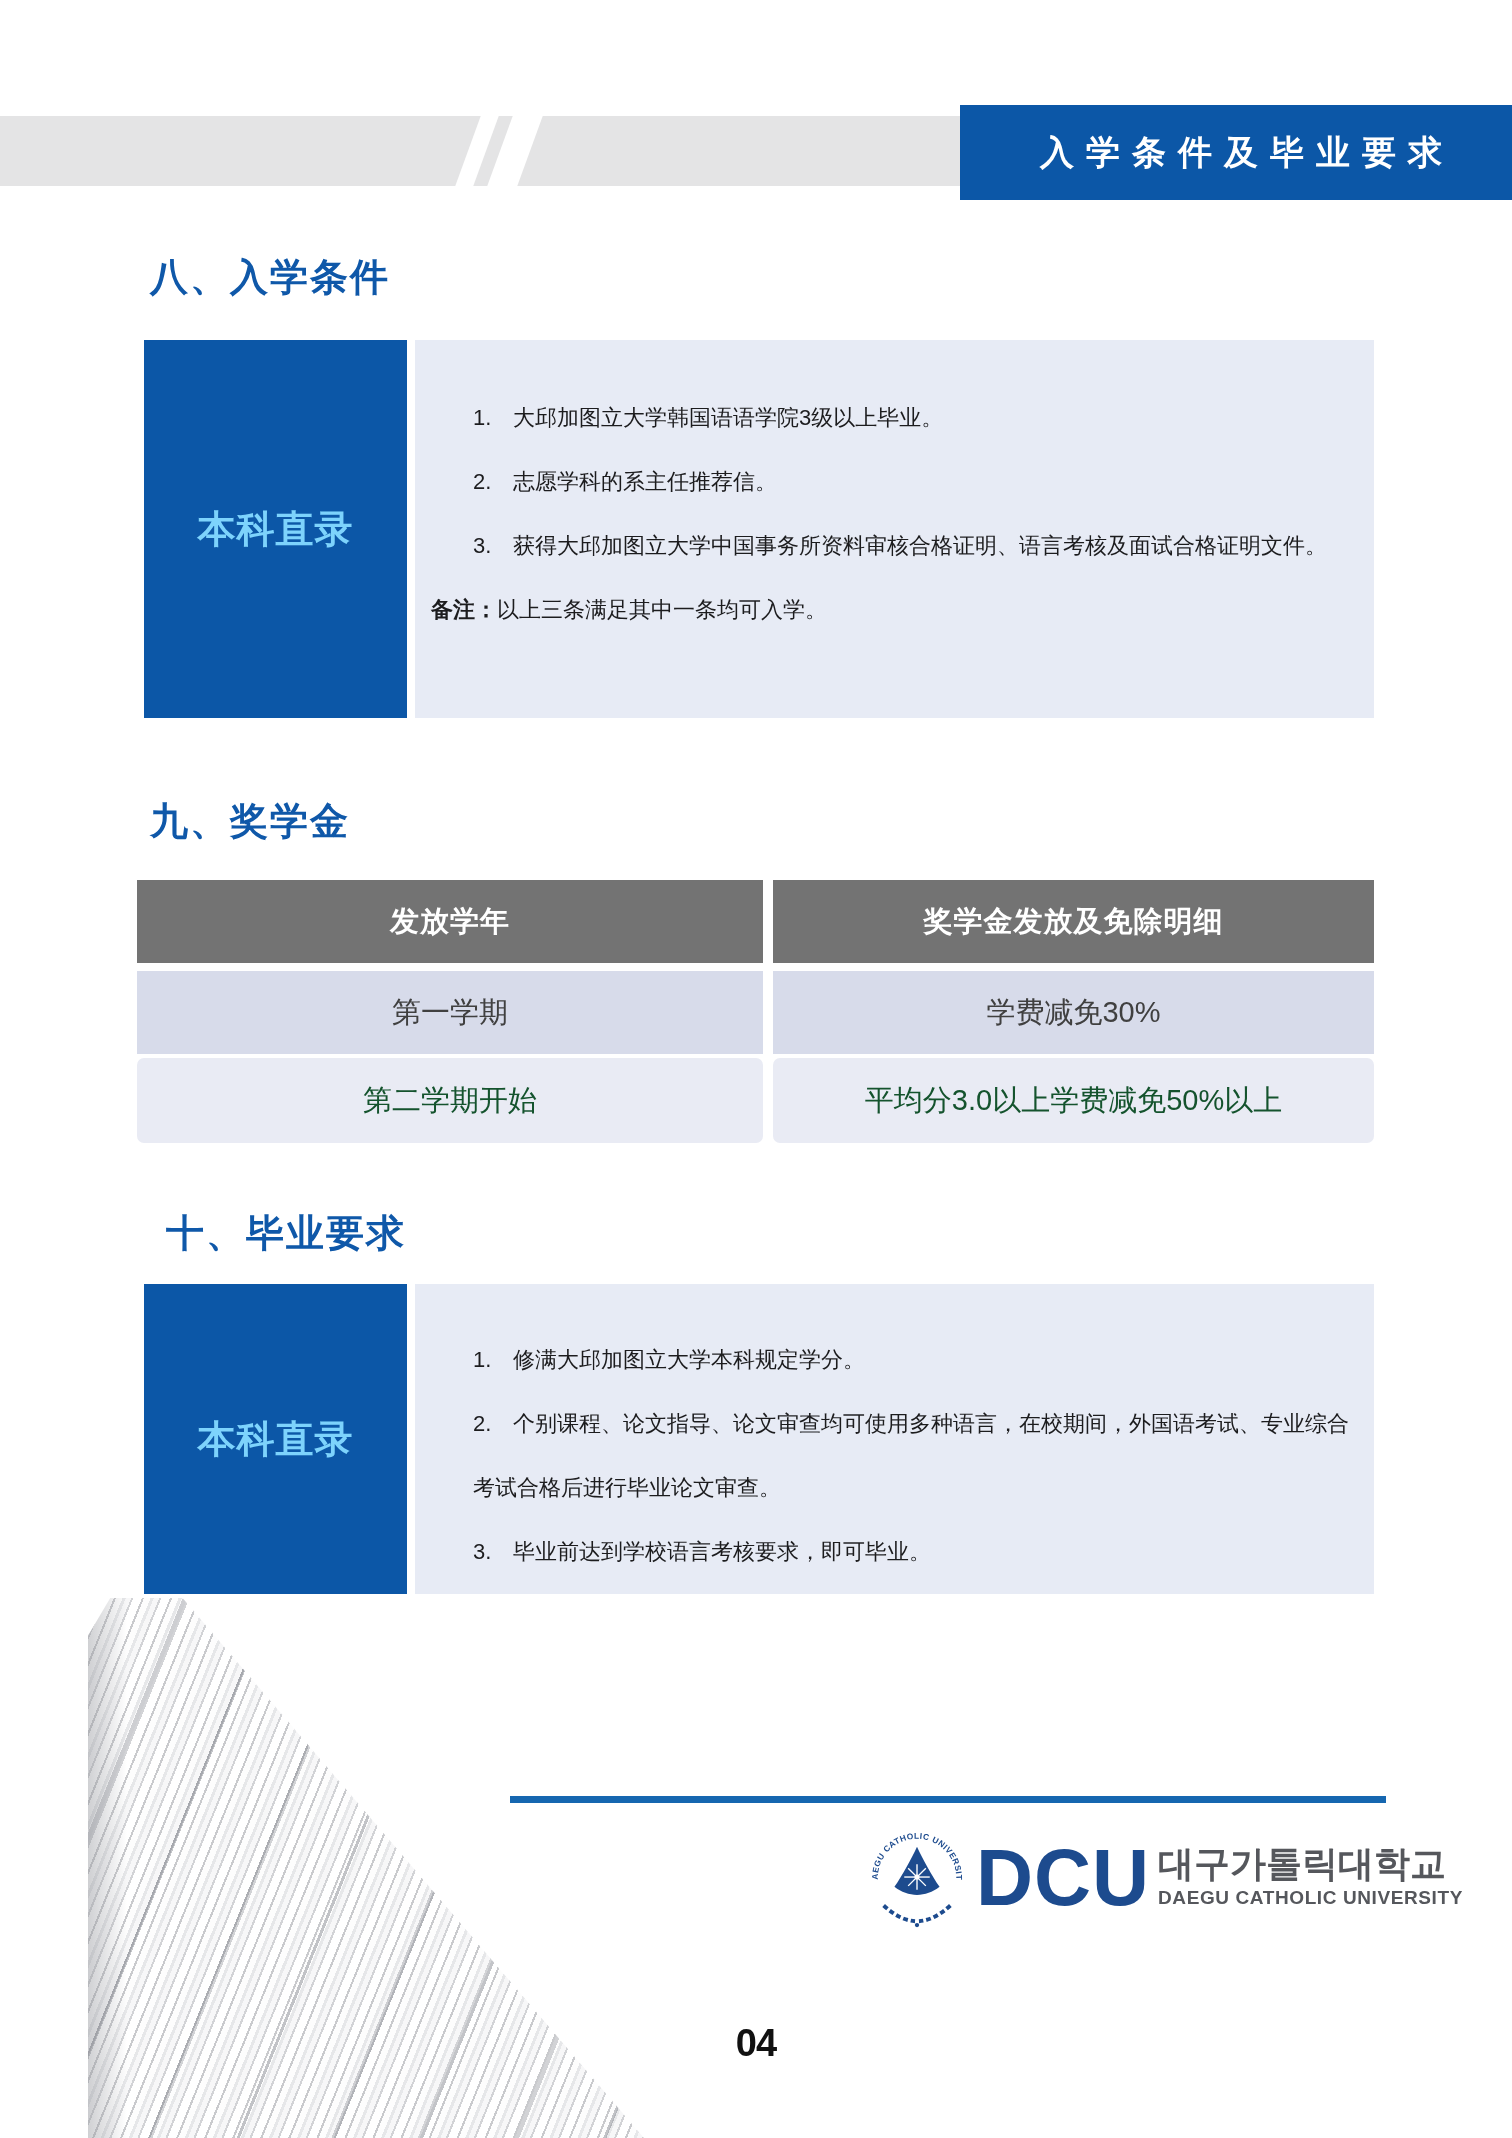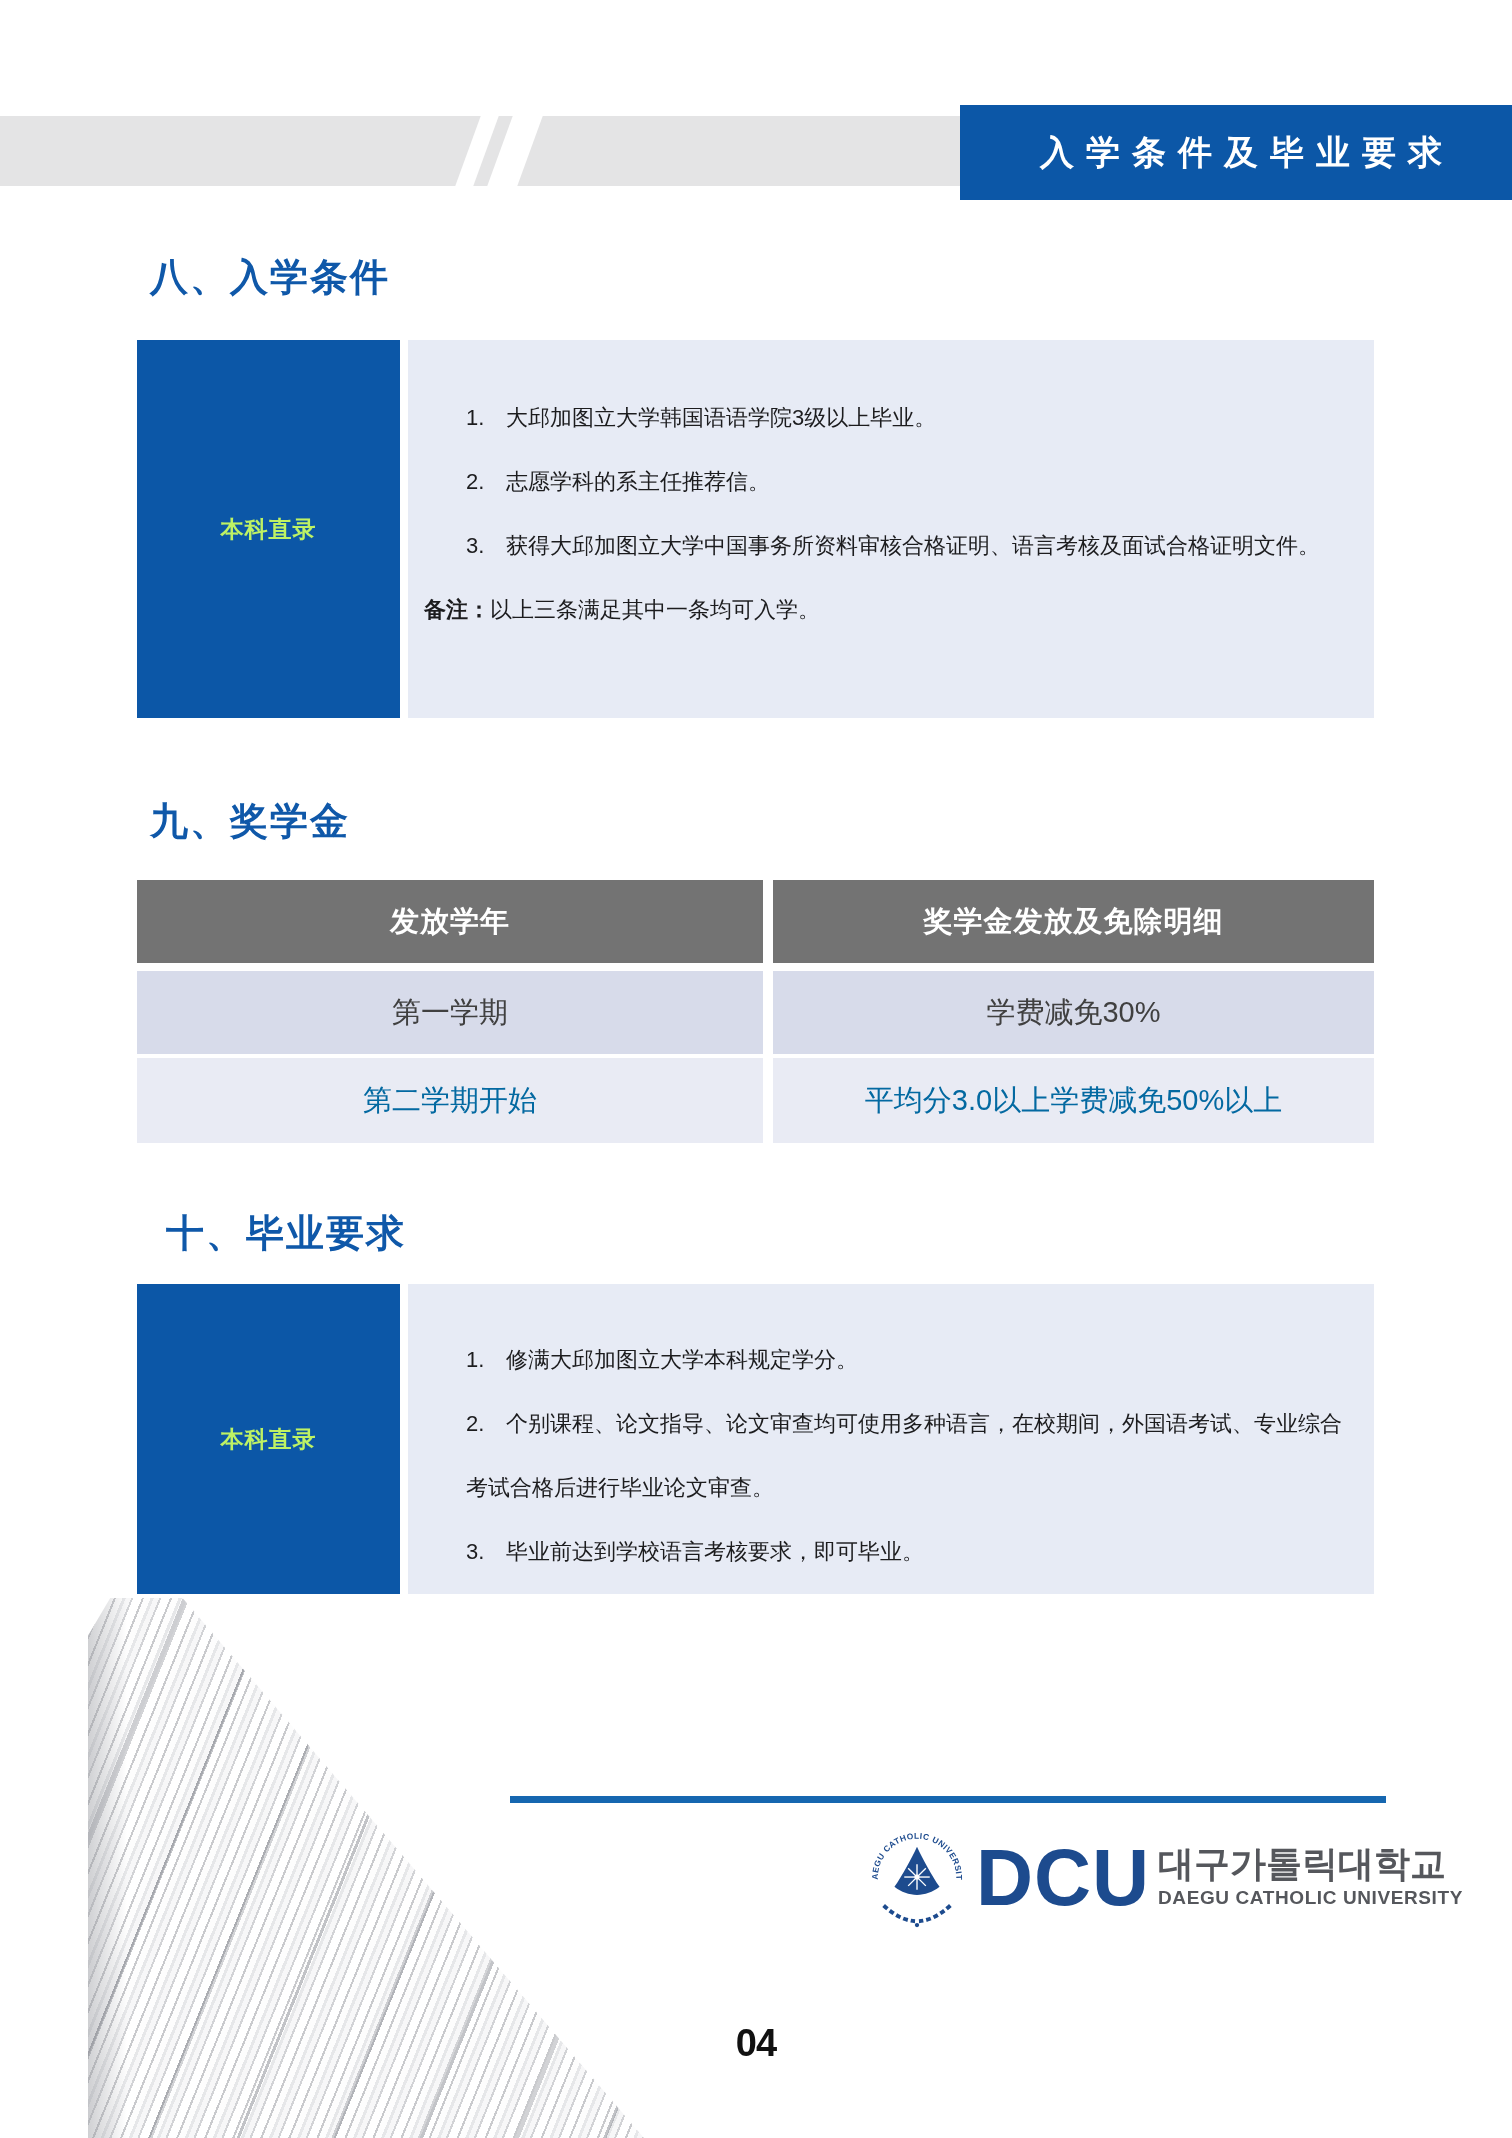--- a/index.html
+++ b/index.html
@@ -21,22 +21,22 @@
   
   .sec-heading{position:absolute;color:#0f58a9;font-size:38px;font-weight:700;letter-spacing:2px;}
   .h8{left:150px;top:252px;}
   .h9{left:150px;top:796px;}
   .h10{left:166px;top:1208px;}
   
   .ltable{position:absolute;left:137px;width:1237px;display:flex;}
   .t1{top:340px;height:378px;}
   .t3{top:1284px;height:310px;}
   .ltable .label-cell{
-    width:263px;background:#0c57a7;color:#bef264;font-size:23px;font-weight:700;
-    display:flex;align-items:center;justify-content:center;letter-spacing:1px;flex:none;
+    width:263px;background:#0c57a7;color:#7dd3fc;font-size:38px;font-weight:700;
+    display:flex;align-items:center;justify-content:center;letter-spacing:1px;flex:none;margin-left:7px;
   }
   .ltable .gap{width:8px;flex:none;background:#ffffff;}
   .ltable .content-cell{
     flex:1;background:#e7ebf5;box-sizing:border-box;
     font-size:22px;color:#1c1c1e;line-height:64px;
   }
   .t1 .content-cell{padding:46px 20px 0 0;}
   .t3 .content-cell{padding:44px 20px 0 0;}
   .li{padding-left:58px;}
   .li .num{display:inline-block;min-width:26px;margin-right:14px;}
@@ -49,21 +49,21 @@
   .t2 .c1{width:626px;flex:none;}
   .t2 .colgap{width:10px;flex:none;background:#ffffff;}
   .t2 .c2{flex:1;}
   .t2-head{height:83px;}
   .t2-head .cell{background:#737373;color:#ffffff;font-weight:700;letter-spacing:1px;}
   .t2 .rowgap-lg{height:8px;}
   .t2 .rowgap-sm{height:4px;}
   .t2-r1{height:83px;}
   .t2-r1 .cell{background:#d7dbea;color:#404040;}
   .t2-r2{height:85px;}
-  .t2-r2 .cell{background:#e9ebf4;color:#0369a1;}
+  .t2-r2 .cell{background:#e9ebf4;color:#14532d;border-radius:7px;}
   
   .building{
     position:absolute;left:88px;top:1598px;width:556px;height:540px;
     clip-path:polygon(4% 0,17% 0,100% 100%,0 100%,0 7%);
     background:
       linear-gradient(90deg,rgba(150,152,158,.45) 0,rgba(150,152,158,0) 7%),
       repeating-linear-gradient(112deg,
         rgba(96,100,110,.38) 0 3px, rgba(255,255,255,0) 3px 88px,
         rgba(96,100,110,.28) 88px 92px, rgba(255,255,255,0) 92px 170px),
       repeating-linear-gradient(112deg,

